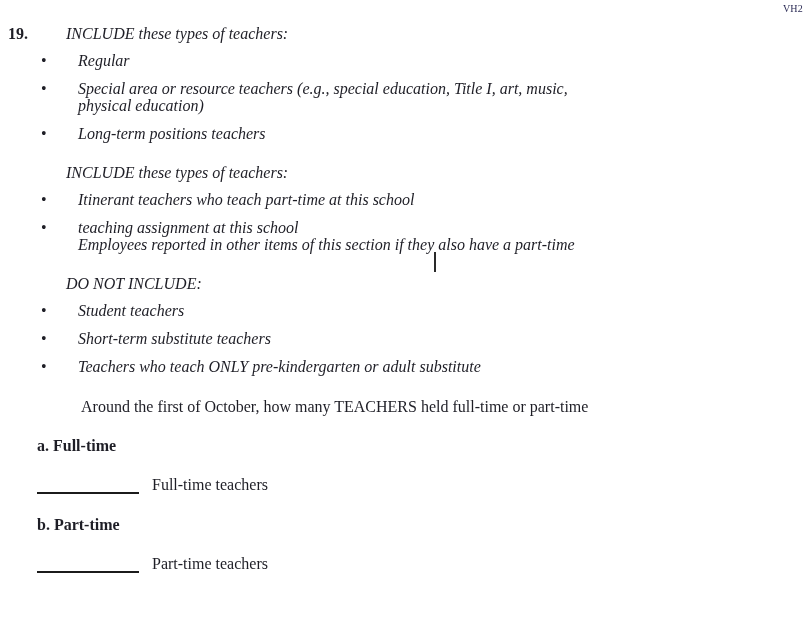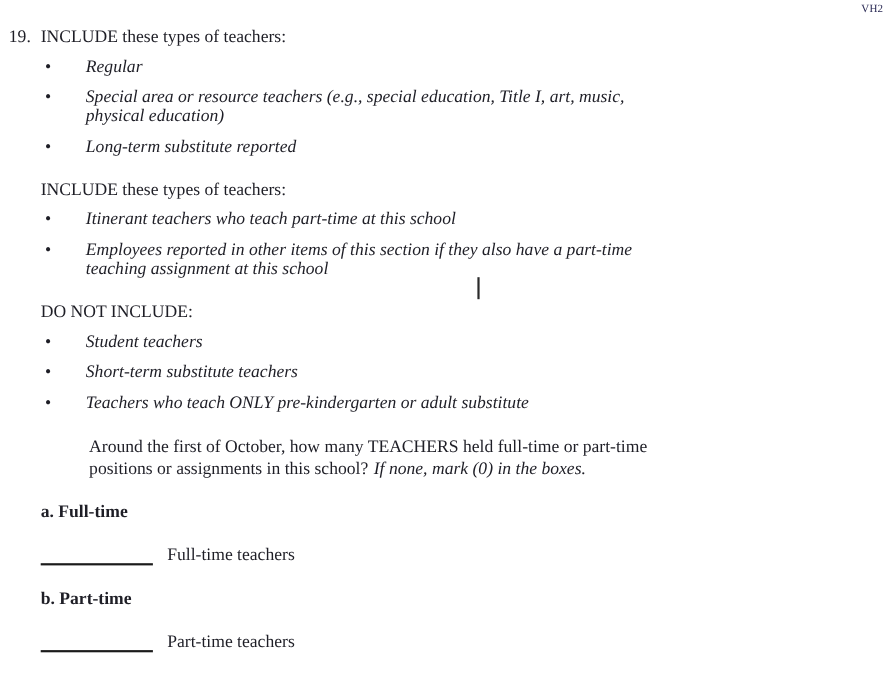--- a/index.html
+++ b/index.html
@@ -2,25 +2,25 @@
 <html><head>
 <meta charset="utf-8">
 <style>
   html,body{margin:0;padding:0;background:#ffffff;}
   .page{
     position:relative;width:803px;height:635px;background:#ffffff;overflow:hidden;
     font-family:"Liberation Serif","DejaVu Serif",serif;
     color:#1e1e26;font-size:16px;padding-left:32px;
   }
   .form-code{position:absolute;top:3px;right:6px;font-size:10px;color:#2b2b55;letter-spacing:0.2px;}
-  .q-number{position:absolute;left:8px;top:25px;font-weight:normal;line-height:17px;}
+  .q-number{position:absolute;left:8px;top:25px;font-weight:bold;line-height:17px;}
   .content{position:absolute;left:37px;top:25px;width:655px;}
   .line{display:block;}
   .intro{font-style:italic;line-height:17px;margin-bottom:22px;}
-  .list-heading{line-height:17px;margin-bottom:10px;}
+  .list-heading{font-style:italic;line-height:17px;margin-bottom:10px;margin-left:29px;}
   .bullet-item{display:flex;line-height:17px;margin-bottom:11px;font-style:italic;}
   .bullet-item.section-end{margin-bottom:22px;}
   .bullet{flex:0 0 37px;width:37px;padding-left:4px;font-style:normal;}
   .bullet-text{flex:1;}
   .prompt{line-height:20px;margin-bottom:20px;font-style:normal;margin-left:44px;}
   .prompt .note{font-style:italic;margin-left:5px;}
   .answer-label{font-weight:bold;line-height:17px;margin-bottom:22px;}
   .answer-row{display:flex;line-height:17px;margin-bottom:22px;}
   .blank{width:102px;height:16px;border-bottom:2px solid #1b1b1b;margin-right:13px;}
   .blank .value{display:inline-block;min-height:14px;}
@@ -49,38 +49,38 @@
       <div class="bullet-item">
         <span class="bullet">•</span>
         <span class="bullet-text">
           <span class="line">Special area or resource teachers (e.g., special education, Title I, art, music,</span>
           <span class="line">physical education)</span>
         </span>
       </div>
       <div class="bullet-item section-end">
         <span class="bullet">•</span>
         <span class="bullet-text">
-            <span class="line">Long-term substitute reported</span>
+            <span class="line">Long-term positions teachers</span>
           </span>
       </div>
     </div>
 
     <div>
       <div class="list-heading">INCLUDE these types of teachers:</div>
       <div class="bullet-item">
         <span class="bullet">•</span>
         <span class="bullet-text">
             <span class="line">Itinerant teachers who teach part-time at this school</span>
           </span>
       </div>
       <div class="bullet-item section-end">
         <span class="bullet">•</span>
         <span class="bullet-text">
+          <span class="line">teaching assignment at this school</span>
           <span class="line">Employees reported in other items of this section if they also have a part-time</span>
-          <span class="line">teaching assignment at this school</span>
         </span>
       </div>
     </div>
 
     <div>
       <div class="list-heading">DO NOT INCLUDE:</div>
       <div class="bullet-item">
         <span class="bullet">•</span>
         <span class="bullet-text">
             <span class="line">Student teachers</span>
@@ -95,23 +95,20 @@
       <div class="bullet-item section-end">
         <span class="bullet">•</span>
         <span class="bullet-text">
             <span class="line">Teachers who teach ONLY pre-kindergarten or adult substitute</span>
           </span>
       </div>
     </div>
 
     <div class="prompt">
       <span class="line">Around the first of October, how many TEACHERS held full-time or part-time</span>
-      <span class="line">
-        <span>positions or assignments in this school?</span><span class="note">If none, mark (0) in the boxes.</span>
-      </span>
     </div>
 
     <div class="answer-label">a. Full-time</div>
     <div class="answer-row">
       <span class="blank"><span class="value"></span></span>
       <span>Full-time teachers</span>
     </div>
 
     <div class="answer-label">b. Part-time</div>
     <div class="answer-row">

